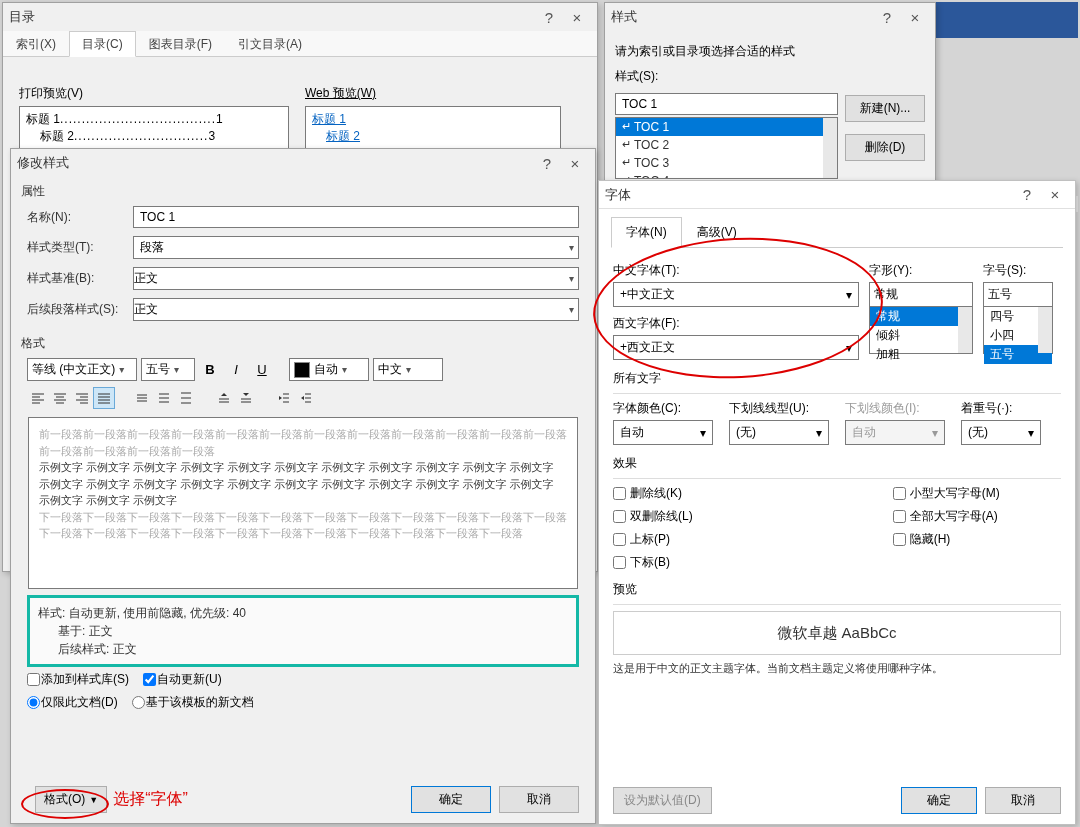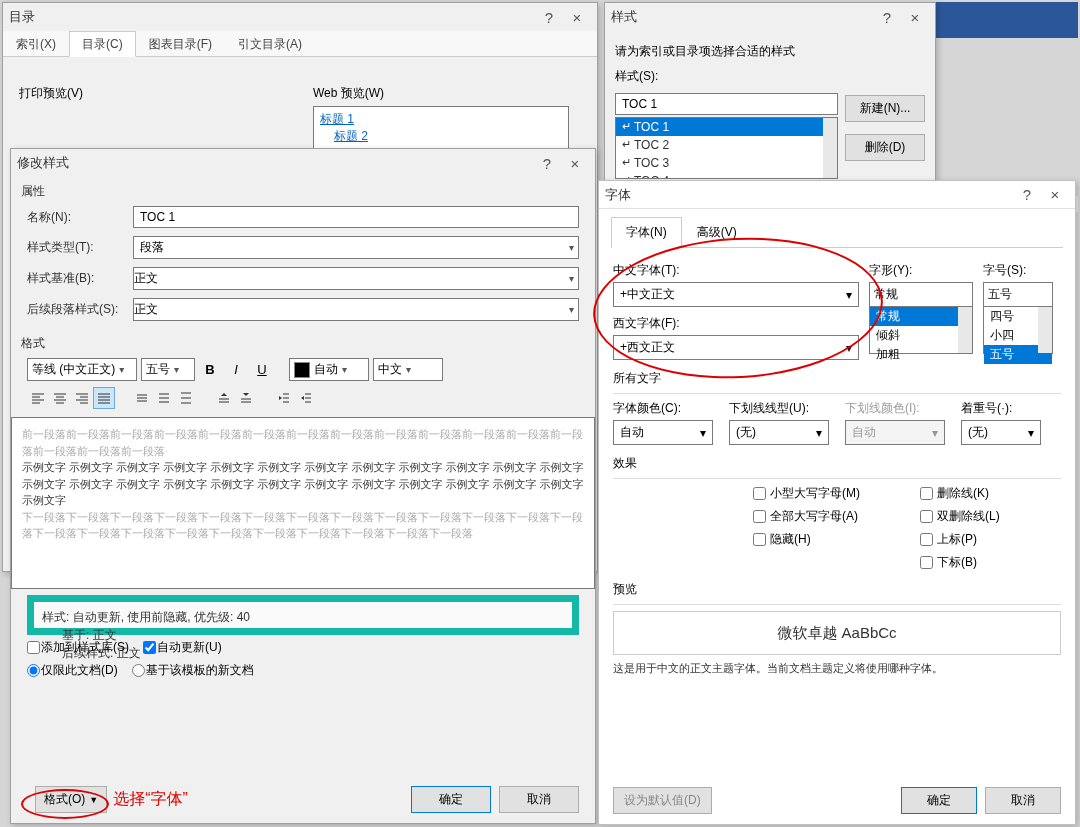--- a/index.html
+++ b/index.html
@@ -8,21 +8,21 @@
 .titlebar { height: 28px; display: flex; align-items: center; padding: 0 6px; background: #f0f0f0; font-size: 13px; color: #333; }
 .titlebar .title { flex: 1; }
 .titlebar .help, .titlebar .close { width: 28px; text-align: center; cursor: pointer; color: #555; font-size: 15px; }
 
 
 #toc-dialog { left: 2px; top: 2px; width: 596px; height: 570px; }
 .tabs { display: flex; border-bottom: 1px solid #ccc; background: #f8f8f8; height: 26px; }
 .tab { padding: 4px 12px; color: #444; border: 1px solid transparent; border-bottom: none; cursor: pointer; font-size: 12px; }
 .tab.active { background: #fff; border-color: #ccc; border-bottom: 1px solid #fff; margin-bottom: -1px; }
 .print-preview { position: absolute; left: 16px; top: 82px; width: 270px; }
-.web-preview { position: absolute; left: 310px; top: 82px; width: 256px; }
+.web-preview { position: absolute; left: 302px; top: 82px; width: 256px; text-decoration: underline; }
 .preview-label { font-size: 12px; margin-bottom: 4px; }
 .preview-box { border: 1px solid #7a7a7a; background: #fff; height: 50px; padding: 4px 6px; overflow: hidden; font-size: 12px; }
 .preview-box .dots { letter-spacing: 1px; }
 .preview-box a { color: #0563c1; text-decoration: underline; }
 
 
 #styles-dialog { left: 604px; top: 2px; width: 332px; height: 376px; }
 .styles-body { padding: 8px 10px; }
 .styles-label { margin: 4px 0 8px 0; }
 .styles-input { width: 223px; border: 1px solid #7a7a7a; background: #fff; padding: 3px 6px; margin-bottom: 2px; }
@@ -52,24 +52,24 @@
 .combo .arrow, .sm-combo .arrow { font-size: 10px; color: #555; }
 .toolbar { display: flex; align-items: center; padding: 4px 16px; gap: 4px; }
 .sm-combo { border: 1px solid #7a7a7a; background: #fff; padding: 2px 4px; display: flex; align-items: center; gap: 4px; font-size: 12px; }
 .ico-btn { width: 22px; height: 22px; border: 1px solid transparent; display: inline-flex; align-items: center; justify-content: center; cursor: pointer; font-size: 13px; font-family: "Times New Roman", serif; }
 .color-swatch { width: 16px; height: 16px; border: 1px solid #888; background: #000; }
 .align-row { display: flex; padding: 2px 16px; gap: 2px; }
 .align-group { display: flex; gap: 0; margin-right: 14px; }
 .abox { width: 22px; height: 22px; display: inline-flex; align-items: center; justify-content: center; cursor: pointer; }
 .abox svg { width: 14px; height: 14px; }
 .abox.sel { background: #cde6f7; border: 1px solid #6aa9d8; }
-.preview-area { margin: 6px 0; border: 1px solid #7a7a7a; background: #fff; height: 172px; padding: 8px 10px; font-size: 11px; overflow: hidden; }
+.preview-area { margin: 6px 17px; border: 1px solid #7a7a7a; background: #fff; height: 172px; padding: 8px 10px; font-size: 11px; overflow: hidden; }
 .preview-area .grey { color: #aaa; line-height: 1.5; }
 .preview-area .black { color: #333; line-height: 1.5; }
-.desc-box { margin: 0 16px; border: 7px solid #14b8a6; background: #fafafa; padding: 6px 8px; font-size: 12px; color: #333; line-height: 1.5; height: 40px; }
+.desc-box { margin: 0 16px; border: 3px solid #14b8a6; background: #fafafa; padding: 6px 8px; font-size: 12px; color: #333; line-height: 1.5; height: 72px; }
 .check-row { padding: 4px 16px; display: flex; gap: 14px; align-items: center; }
 .check-row label, .radio-row label { display: flex; gap: 1px; align-items: center; }
 .radio-row { padding: 2px 16px; display: flex; gap: 14px; }
 .bottom-row { position: absolute; bottom: 10px; left: 24px; right: 16px; display: flex; align-items: center; }
 .bottom-row .btn { width: 80px; }
 .format-btn { border: 1px solid #adadad; padding: 4px 8px; background: #e1e1e1; display: inline-flex; align-items: center; gap: 4px; }
 .red-hint { color: #d00; margin-left: 6px; font-size: 16px; }
 .red-ellipse-btn { position: absolute; border: 2px solid #d00; border-radius: 50%; pointer-events: none; }
 
 
@@ -113,20 +113,24 @@
     <span class="close">×</span>
   </div>
   <div class="tabs">
     <div class="tab">索引(X)</div>
     <div class="tab active">目录(C)</div>
     <div class="tab">图表目录(F)</div>
     <div class="tab">引文目录(A)</div>
   </div>
   <div class="print-preview">
     <div class="preview-label"><span>打印预览(V)</span></div>
+    <div class="preview-box">
+      <div><span>标题 1</span><span class="dots">....................................</span><span>1</span></div>
+      <div style="padding-left:14px;"><span>标题 2</span><span class="dots">...............................</span><span>3</span></div>
+    </div>
   </div>
   <div class="web-preview">
     <div class="preview-label"><span>Web 预览(W)</span></div>
     <div class="preview-box">
       <div><a href="#">标题 1</a></div>
       <div style="padding-left:14px;"><a href="#">标题 2</a></div>
     </div>
   </div>
 </div>
 
@@ -440,50 +444,50 @@
         <div class="fbox">
             <span>(无)</span>
             <span class="arrow">▾</span>
           </div>
       </div>
     </div>
 
     <div class="fsection-title">效果</div>
     <div class="fsection-line"></div>
     <div class="effects">
+      <div class="col">
+        <label>
+            <input type="checkbox" style="">
+            <span>删除线(K)</span>
+          </label>
+        <label>
+            <input type="checkbox" style="">
+            <span>双删除线(L)</span>
+          </label>
+        <label>
+            <input type="checkbox" style="">
+            <span>上标(P)</span>
+          </label>
+        <label>
+            <input type="checkbox" style="">
+            <span>下标(B)</span>
+          </label>
+      </div>
       <div class="col" style="margin-left:140px;">
         <label>
             <input type="checkbox" style="">
             <span>小型大写字母(M)</span>
           </label>
         <label>
             <input type="checkbox" style="">
             <span>全部大写字母(A)</span>
           </label>
         <label>
             <input type="checkbox" style="">
             <span>隐藏(H)</span>
-          </label>
-      </div>
-      <div class="col">
-        <label>
-            <input type="checkbox" style="">
-            <span>删除线(K)</span>
-          </label>
-        <label>
-            <input type="checkbox" style="">
-            <span>双删除线(L)</span>
-          </label>
-        <label>
-            <input type="checkbox" style="">
-            <span>上标(P)</span>
-          </label>
-        <label>
-            <input type="checkbox" style="">
-            <span>下标(B)</span>
           </label>
       </div>
     </div>
 
     <div class="fsection-title">预览</div>
     <div class="fsection-line"></div>
     <div class="preview-font">微软卓越  AaBbCc</div>
     <div class="font-note">这是用于中文的正文主题字体。当前文档主题定义将使用哪种字体。</div>
 
     <div class="red-ellipse" style="left:-6px; top:-18px; width:290px; height:140px; transform:rotate(-3deg);"></div>

